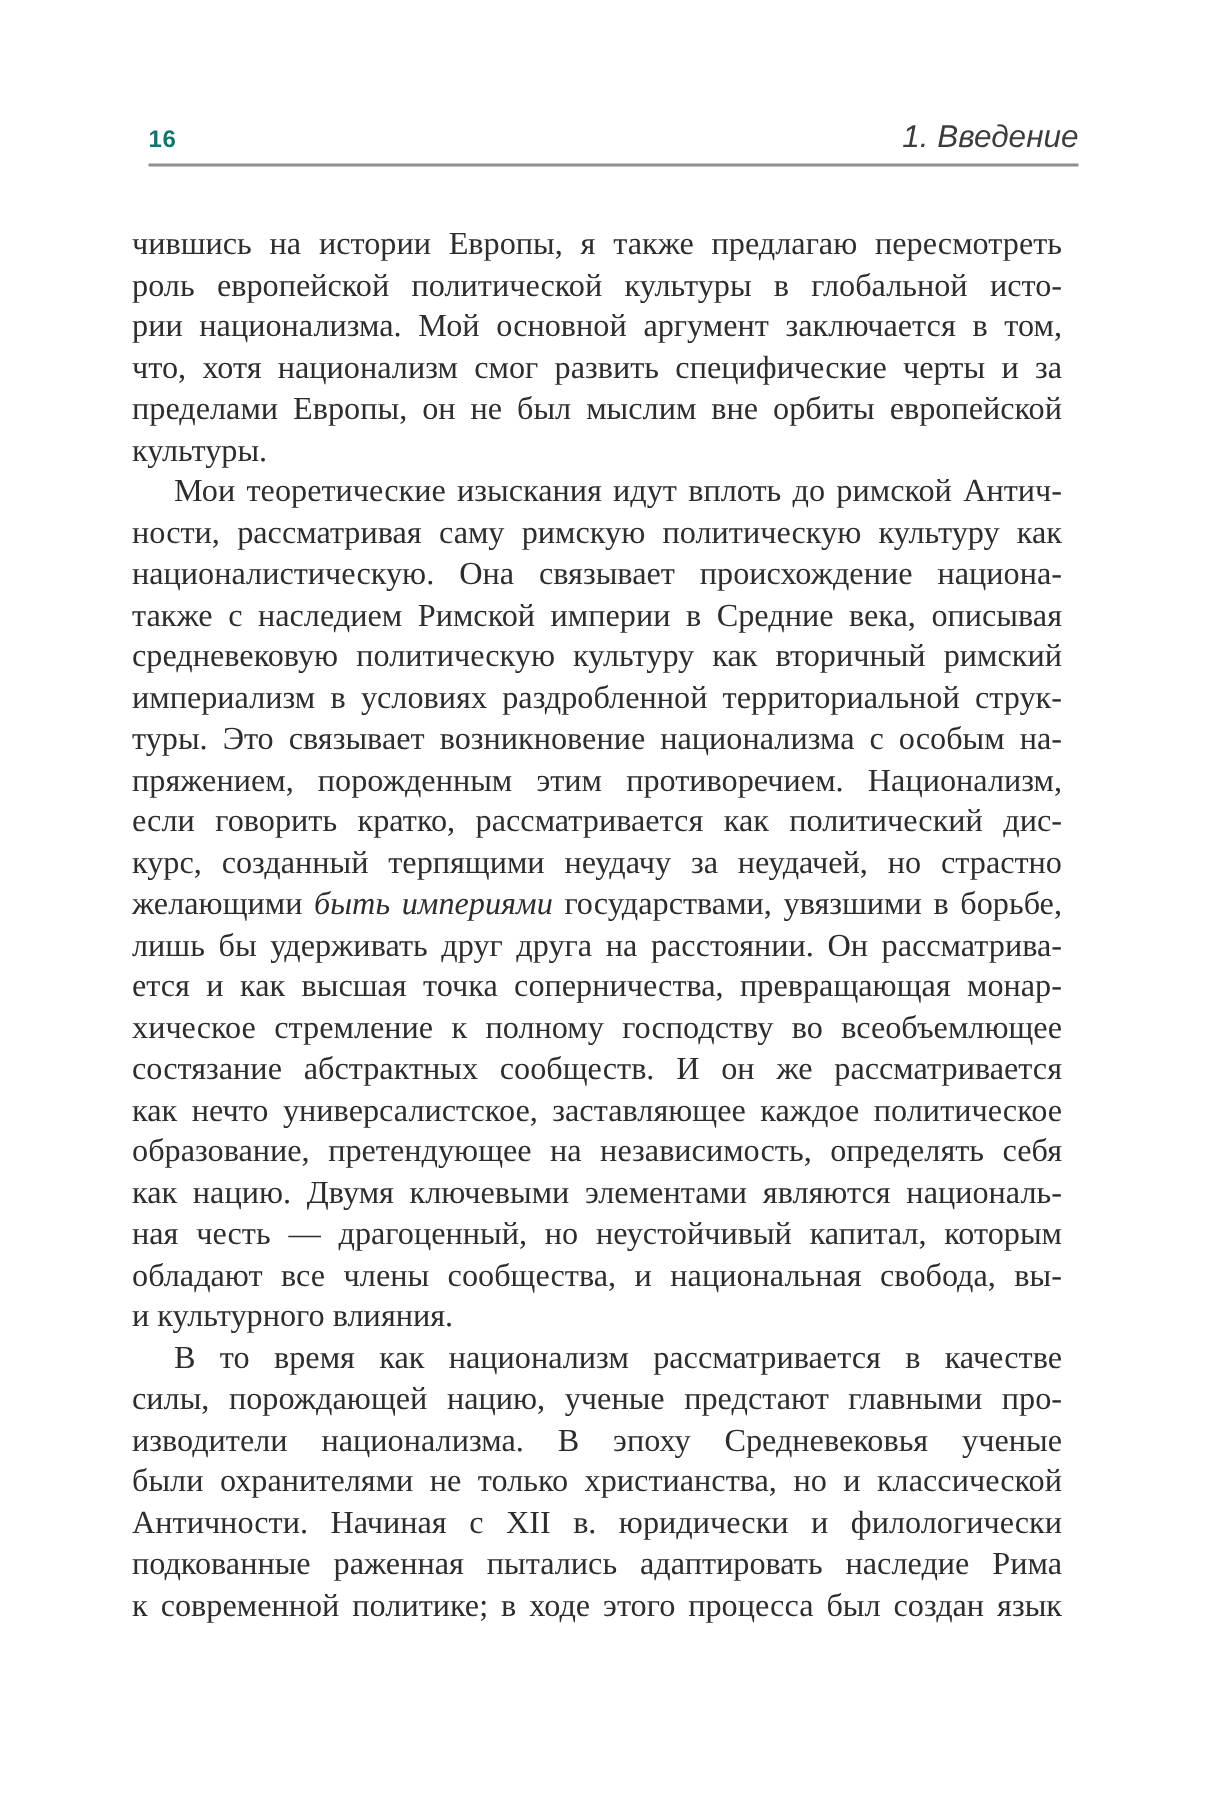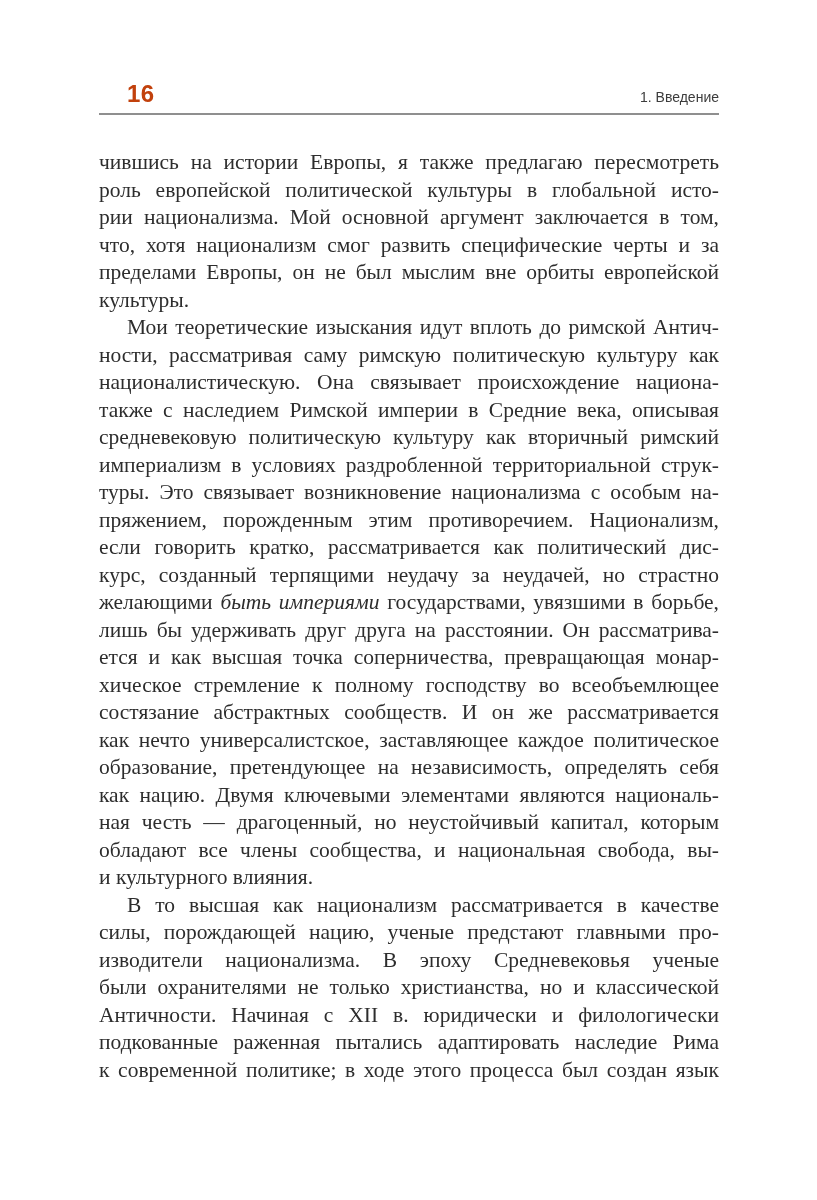--- a/index.html
+++ b/index.html
@@ -21,33 +21,33 @@
     top: 80px;
     width: 620px;
     display: flex;
     justify-content: space-between;
     align-items: baseline;
     padding-bottom: 5px;
     border-bottom: 2px solid #8f8f8f;
     font-family: "Liberation Sans", sans-serif;
   }
   .page-number {
-    font-size: 24px;
+    font-size: 16px;
     font-weight: bold;
-    color: #c2410c;
+    color: #0f766e;
     letter-spacing: 0.5px;
-    margin-left: 28px;
   }
   .chapter-title {
-    font-size: 14px;
+    font-size: 21px;
+    font-style: italic;
     color: #3c3c3c;
   }
   .text-block {
     position: absolute;
-    left: 99px;
+    left: 88px;
     top: 149px;
     width: 620px;
     font-size: 21.5px;
     line-height: 27.5px;
     color: #2d2d2d;
   }
   .line {
     text-align: justify;
     text-align-last: justify;
     white-space: normal;
@@ -94,21 +94,21 @@
       <div class="line">лишь бы удерживать друг друга на расстоянии. Он рассматрива-</div>
       <div class="line">ется и как высшая точка соперничества, превращающая монар-</div>
       <div class="line">хическое стремление к полному господству во всеобъемлющее</div>
       <div class="line">состязание абстрактных сообществ. И он же рассматривается</div>
       <div class="line">как нечто универсалистское, заставляющее каждое политическое</div>
       <div class="line">образование, претендующее на независимость, определять себя</div>
       <div class="line">как нацию. Двумя ключевыми элементами являются националь-</div>
       <div class="line">ная честь — драгоценный, но неустойчивый капитал, которым</div>
       <div class="line">обладают все члены сообщества, и национальная свобода, вы-</div>
       <div class="line no-justify">и культурного влияния.</div>
-      <div class="line indent">В то высшая как национализм рассматривается в качестве</div>
+      <div class="line indent">В то время как национализм рассматривается в качестве</div>
       <div class="line">силы, порождающей нацию, ученые предстают главными про-</div>
       <div class="line">изводители национализма. В эпоху Средневековья ученые</div>
       <div class="line">были охранителями не только христианства, но и классической</div>
       <div class="line">Античности. Начиная с XII в. юридически и филологически</div>
       <div class="line">подкованные раженная пытались адаптировать наследие Рима</div>
       <div class="line">к современной политике; в ходе этого процесса был создан язык</div>
     </div>
 </div>
 
 </body></html>

